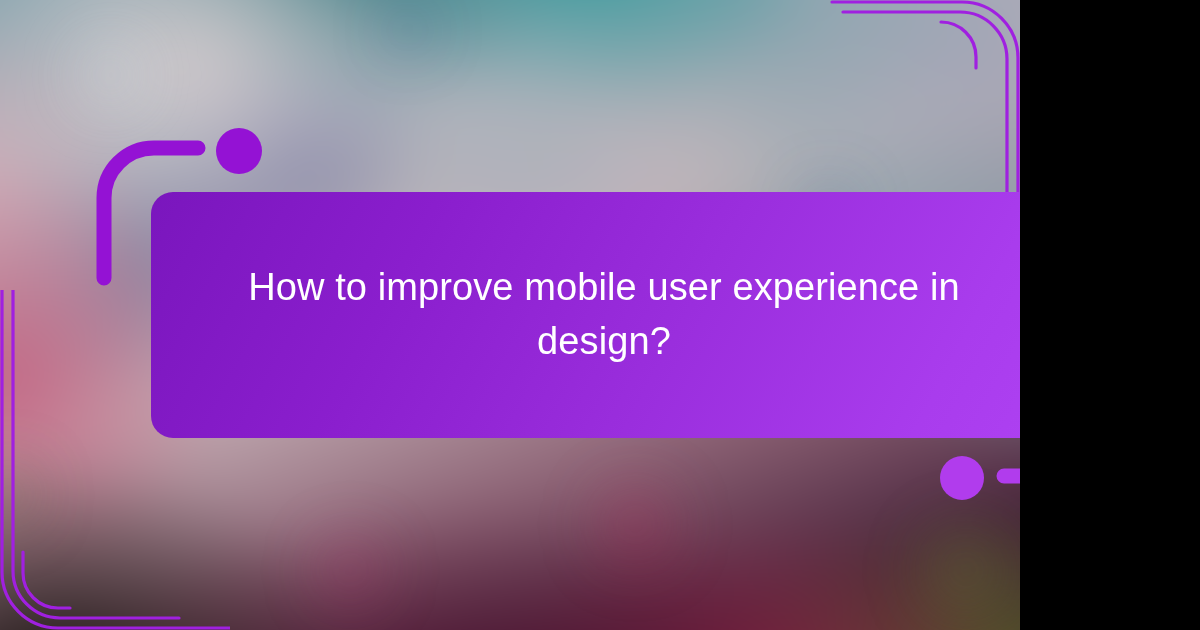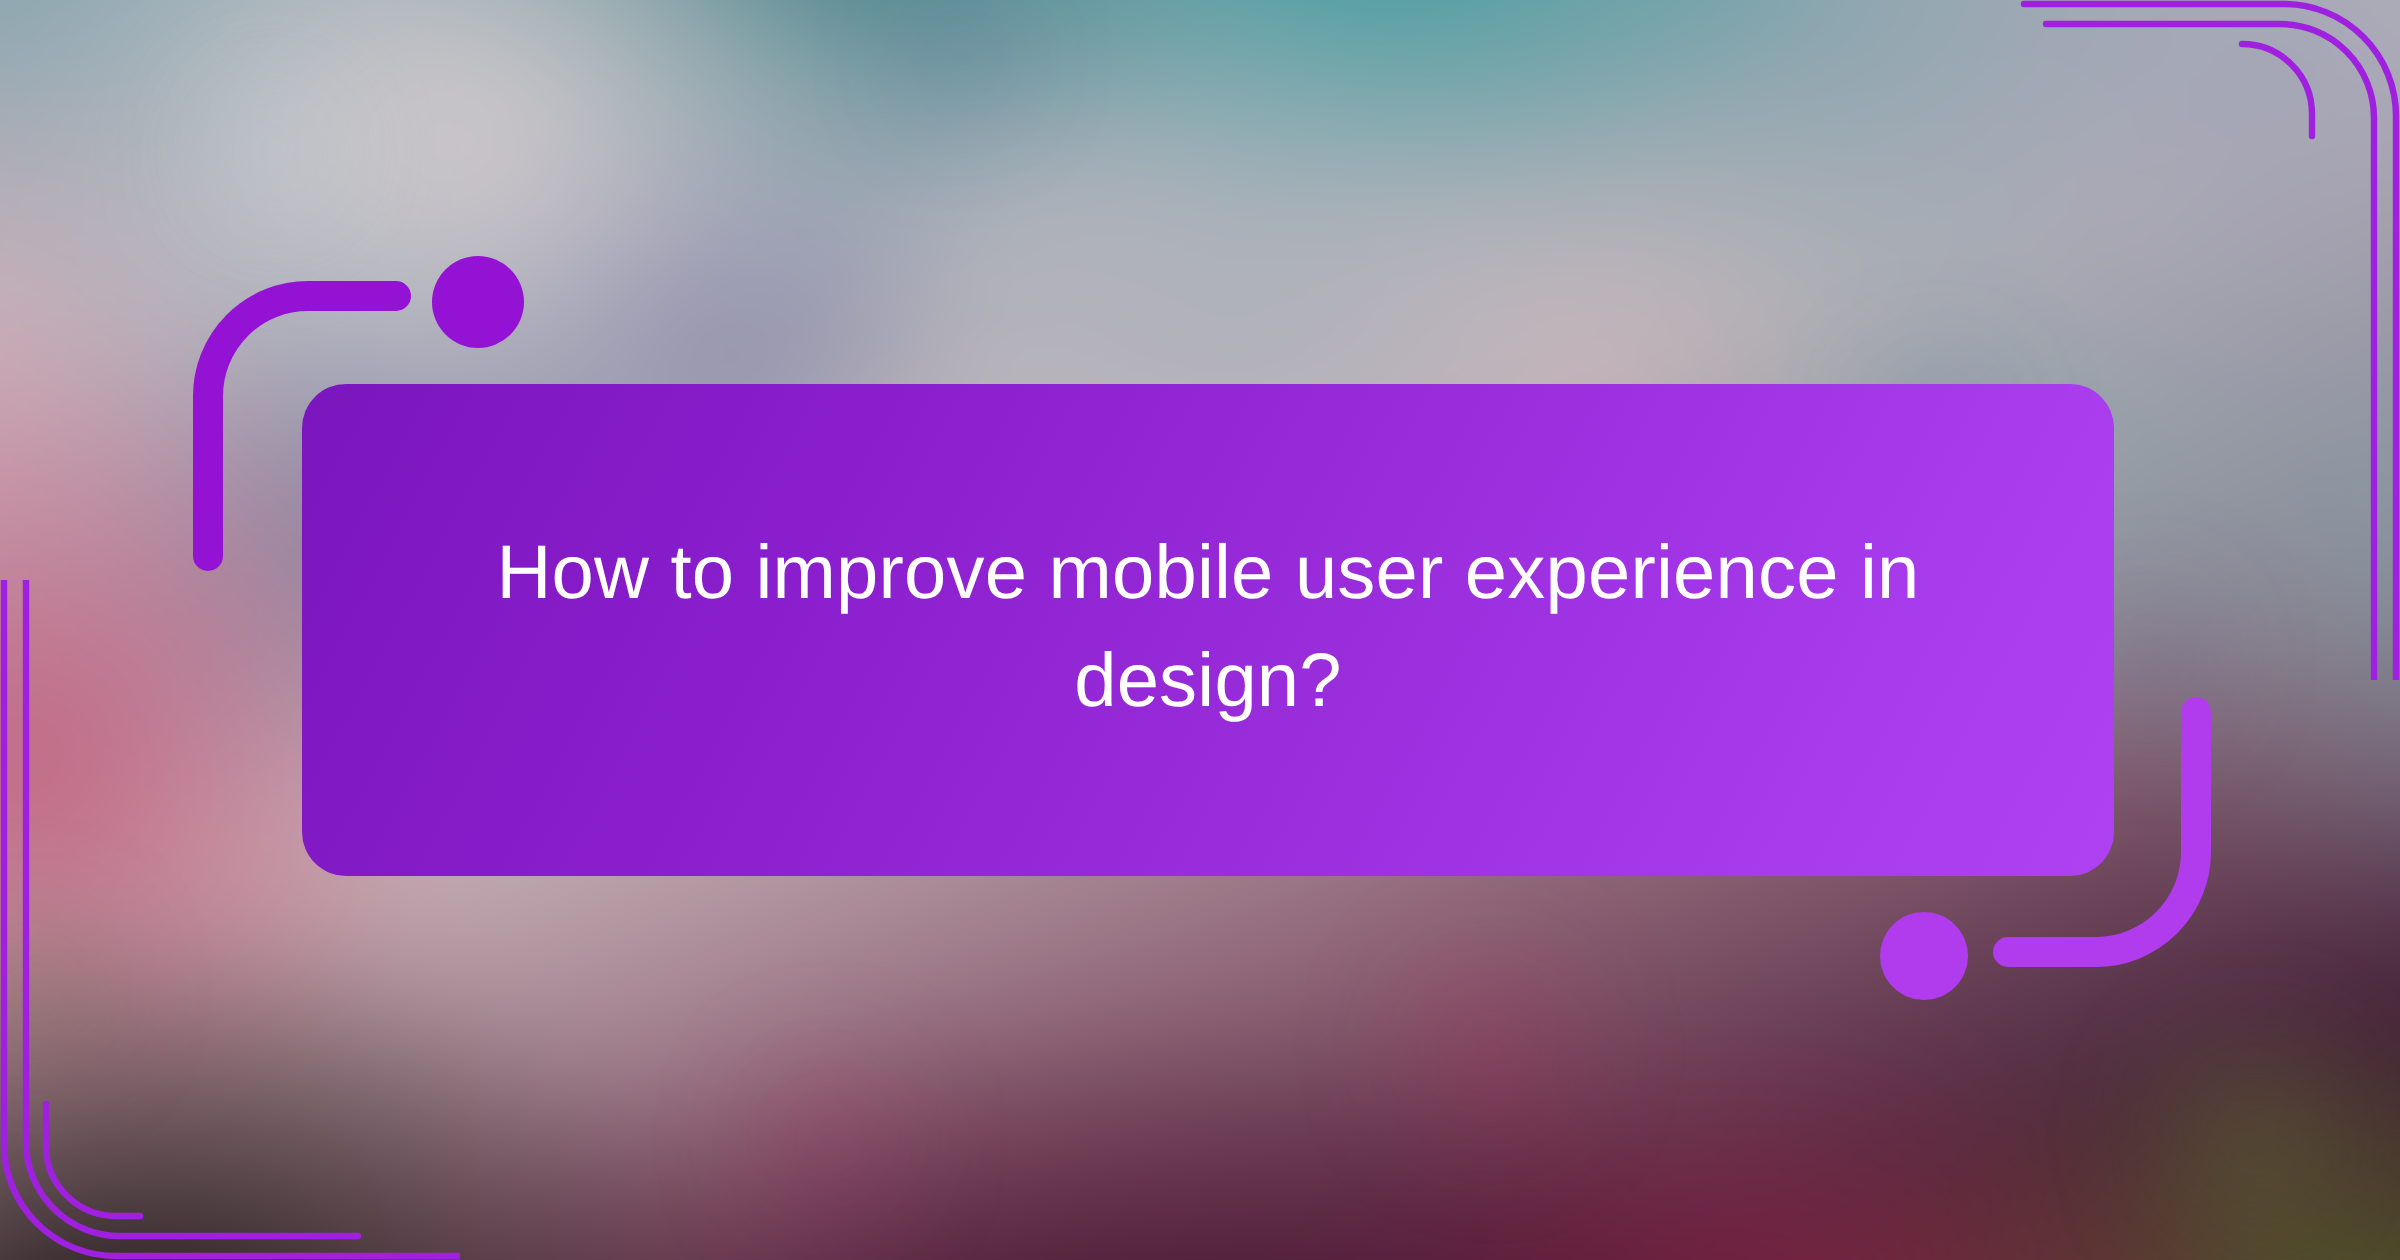--- a/index.html
+++ b/index.html
@@ -7,21 +7,21 @@
     margin: 0;
     padding: 0;
     background: #000;
   }
   body {
     font-family: "Liberation Sans", sans-serif;
   }
 
   #stage {
     position: relative;
-    width: 1200px;
+    width: 1020px;
     height: 630px;
     overflow: hidden;
     background: #8fa3a8;
   }
 
   
   .bg-layer {
     position: absolute;
     inset: -60px;
     overflow: hidden;

